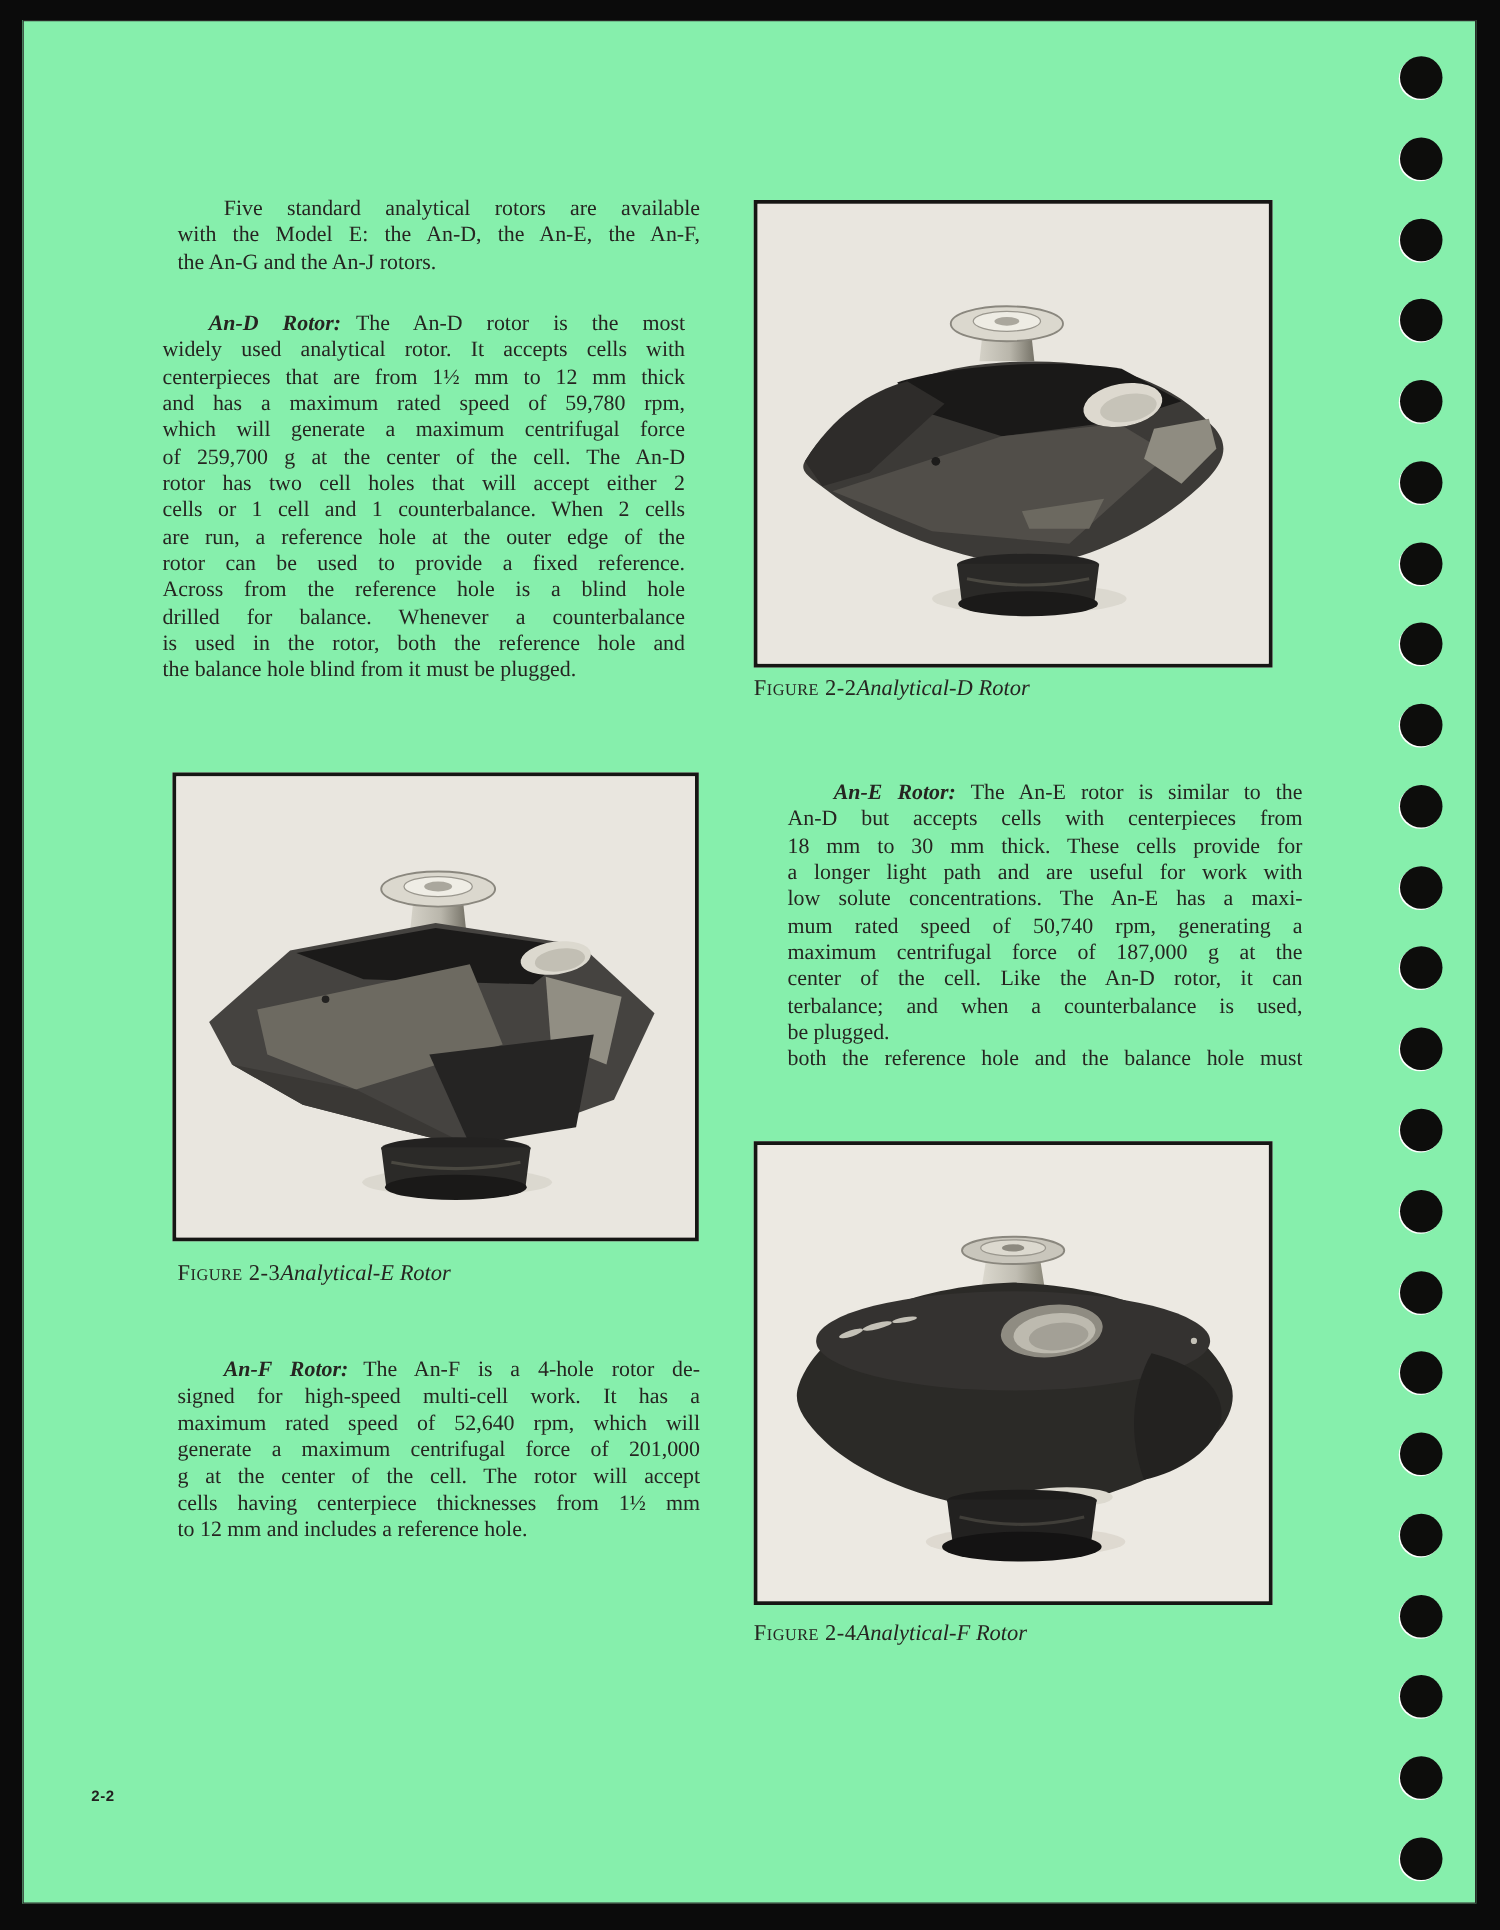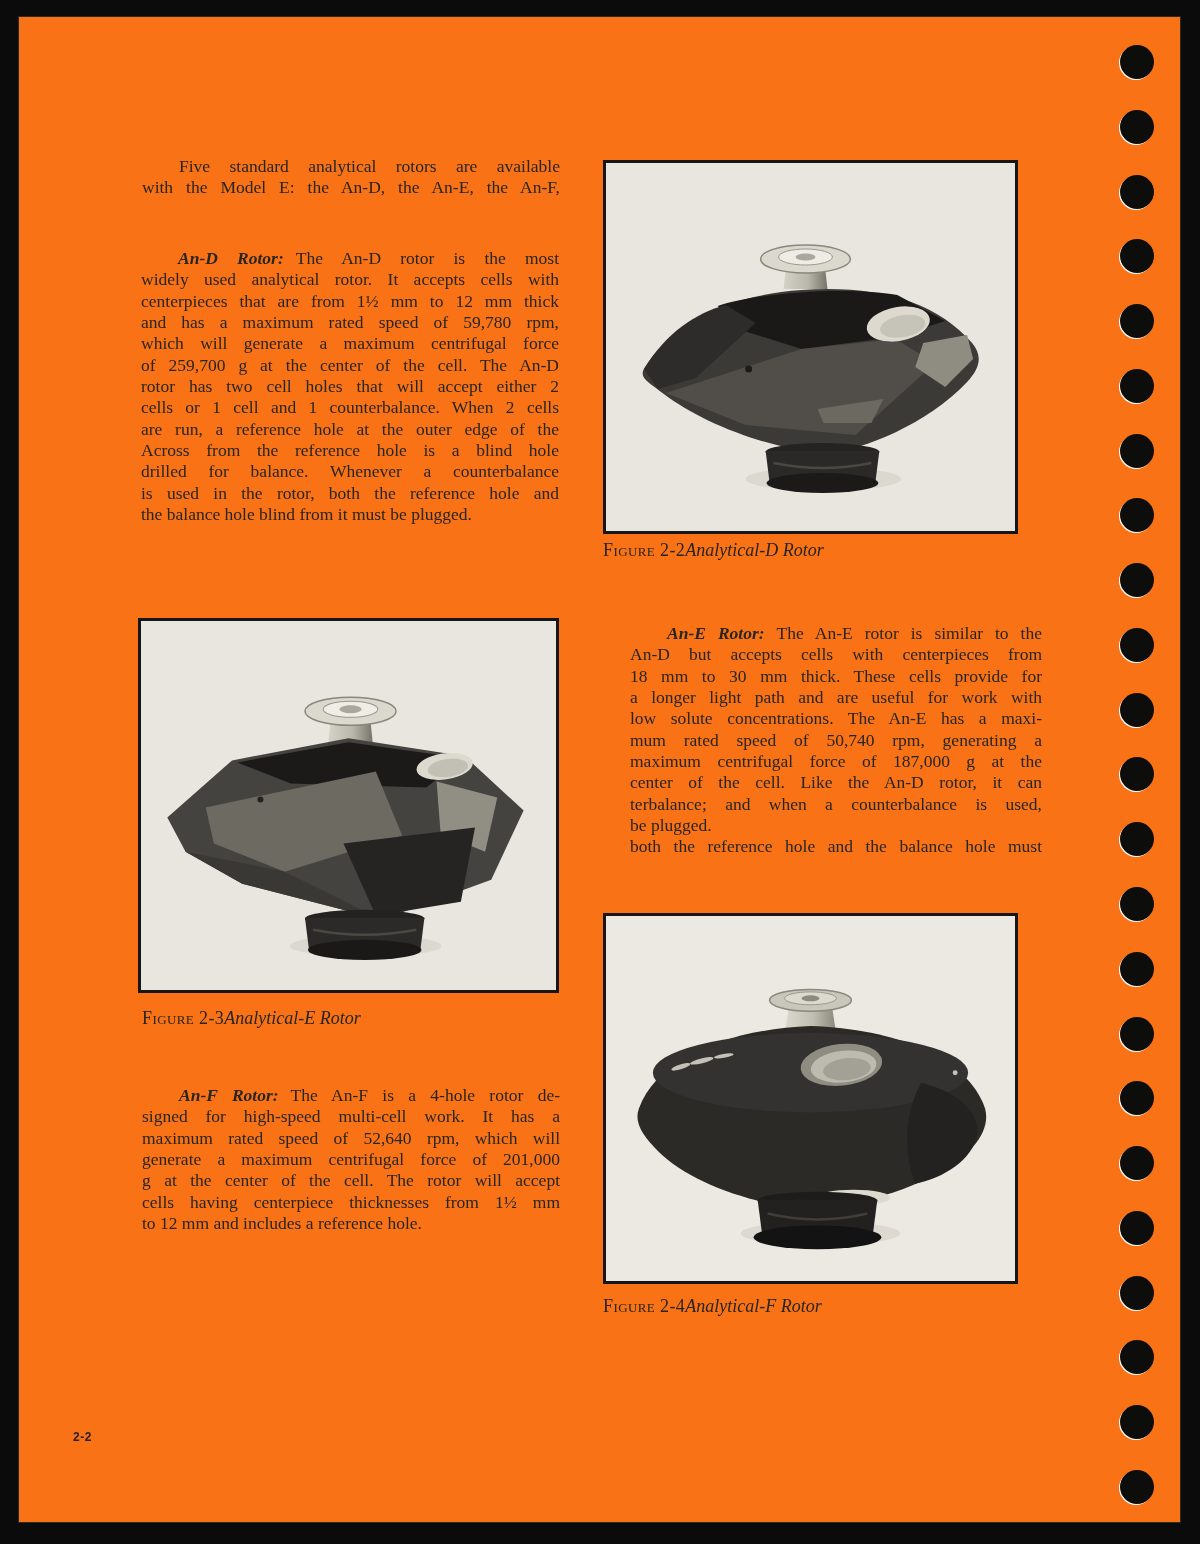--- a/index.html
+++ b/index.html
@@ -6,21 +6,21 @@
   body{
     width:1200px;height:1544px;
     background:#0b0b0b;
     font-family:"Liberation Serif", serif;
     position:relative;
     overflow:hidden;
   }
   .paper{
     position:absolute;left:18px;top:16px;
     width:1163px;height:1507px;
-    background:#f97316;
+    background:#86efac;
     box-shadow:0 0 0 1px #2a2a28 inset;
   }
   .hole{
     position:absolute;left:1102px;width:34px;height:34px;
     border-radius:50%;background:#0d0d0c;
     box-shadow:-1px 1px 0 0 #ffffff;
   }
   .para{
     position:absolute;
     color:#262521;
@@ -79,32 +79,34 @@
       <div class="hole" style="top: 1194.86px;"></div>
       <div class="hole" style="top: 1259.63px;"></div>
       <div class="hole" style="top: 1324.4px;"></div>
       <div class="hole" style="top: 1389.17px;"></div>
       <div class="hole" style="top: 1453.94px;"></div>
     </div>
 
   <div class="para" style="left:124px;top:140px;width:418px;">
       <div class="line first">Five standard analytical rotors are available</div>
       <div class="line">with the Model E: the An-D, the An-E, the An-F,</div>
-    </div>
-
-  <div class="para" style="left:123px;top:232px;width:418px;">
+      <div class="line last">the An-G and the An-J rotors.</div>
+    </div>
+
+  <div class="para" style="left:112px;top:232px;width:418px;">
       <div class="line first"><span class="lead">An-D Rotor:</span>The An-D rotor is the most</div>
       <div class="line">widely used analytical rotor. It accepts cells with</div>
       <div class="line">centerpieces that are from 1½ mm to 12 mm thick</div>
       <div class="line">and has a maximum rated speed of 59,780 rpm,</div>
       <div class="line">which will generate a maximum centrifugal force</div>
       <div class="line">of 259,700 g at the center of the cell. The An-D</div>
       <div class="line">rotor has two cell holes that will accept either 2</div>
       <div class="line">cells or 1 cell and 1 counterbalance. When 2 cells</div>
       <div class="line">are run, a reference hole at the outer edge of the</div>
+      <div class="line">rotor can be used to provide a fixed reference.</div>
       <div class="line">Across from the reference hole is a blind hole</div>
       <div class="line">drilled for balance. Whenever a counterbalance</div>
       <div class="line">is used in the rotor, both the reference hole and</div>
       <div class="line last">the balance hole blind from it must be plugged.</div>
     </div>
 
   <div class="figframe" style="left:585px;top:144px;width:409px;height:368px;">
     <svg viewBox="0 0 410 368" preserveAspectRatio="none">
       <defs>
         <linearGradient id="metal1" x1="0" y1="0" x2="1" y2="0">

